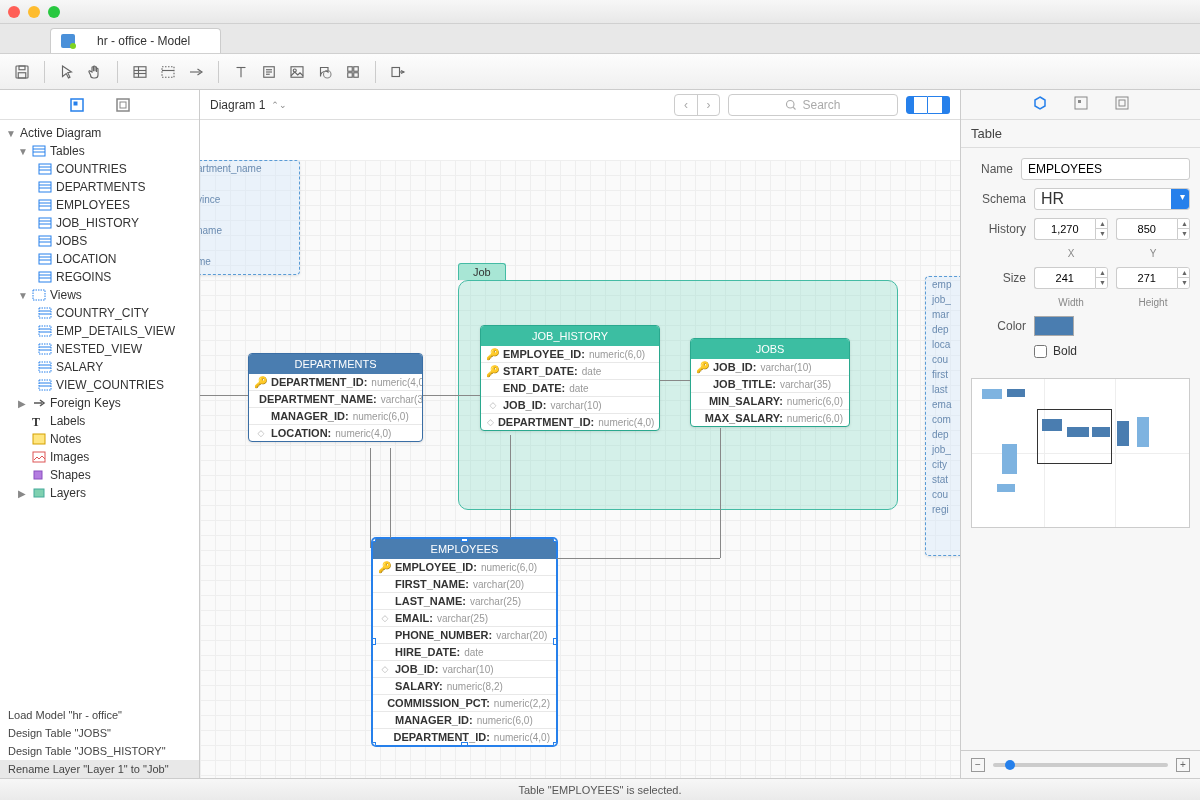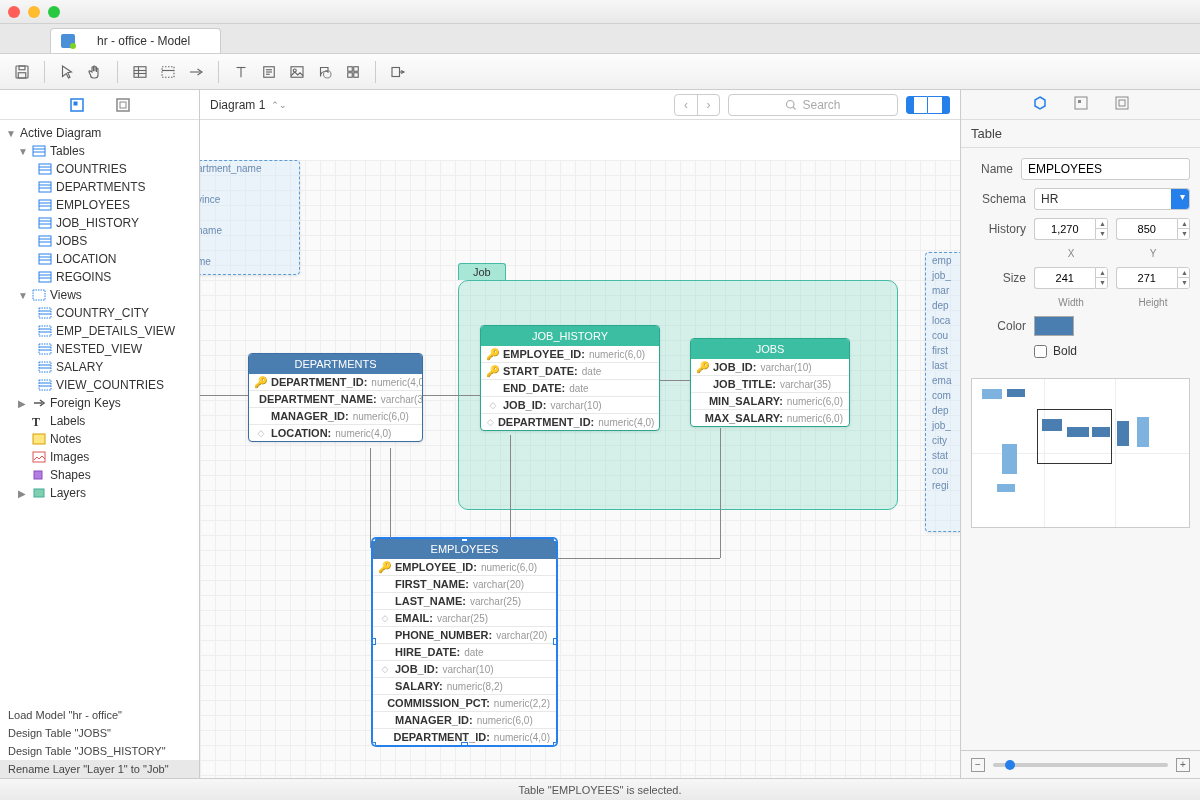--- a/index.html
+++ b/index.html
@@ -103,21 +103,21 @@
 .connector.h{height:1px;} .connector.v{width:1px;}
 
 
 .sidebar-right{width:240px;background:#f7f7f7;border-left:1px solid #ccc;display:flex;flex-direction:column;}
 .inspector-tabs{height:30px;display:flex;justify-content:center;align-items:center;gap:25px;border-bottom:1px solid #ddd;}
 .inspector-header{padding:6px 10px;font-size:13px;color:#444;border-bottom:1px solid #ddd;}
 .inspector-body{padding:10px;display:flex;flex-direction:column;gap:8px;}
 .prop-row{display:flex;align-items:center;gap:8px;}
 .prop-label{width:55px;text-align:right;font-size:12px;color:#555;}
 .prop-input{flex:1;height:22px;border:1px solid #ccc;border-radius:3px;padding:0 6px;font-size:12px;background:#fff;}
-.prop-select{flex:1;height:22px;border:1px solid #ccc;border-radius:3px;background:#fff;position:relative;padding:0 6px;font-size:12px;display:flex;align-items:center;}
+.prop-select{flex:1;height:22px;border:1px solid #ccc;border-radius:3px;background:#fff;position:relative;padding:0 6px;font-size:16px;display:flex;align-items:center;}
 .prop-select::after{content:"";position:absolute;right:0;top:0;width:18px;height:100%;background:#2680eb;border-radius:0 3px 3px 0;}
 .prop-select::before{content:"▾";position:absolute;right:4px;top:2px;color:#fff;font-size:10px;z-index:1;}
 .spinner-pair{display:flex;gap:8px;flex:1;}
 .spinner{flex:1;display:flex;align-items:center;}
 .spinner input{width:100%;height:22px;border:1px solid #ccc;border-right:none;border-radius:3px 0 0 3px;text-align:center;font-size:11px;}
 .spinner-btns{display:flex;flex-direction:column;border:1px solid #ccc;border-radius:0 3px 3px 0;overflow:hidden;}
 .spinner-btn{width:14px;height:10px;font-size:7px;line-height:10px;text-align:center;background:#fff;cursor:pointer;color:#666;}
 .spinner-btn:first-child{border-bottom:1px solid #ccc;}
 .sub-labels{display:flex;gap:8px;margin-left:63px;}
 .sub-label{flex:1;text-align:center;font-size:10px;color:#888;}
@@ -623,21 +623,21 @@
           <div class="sel-handle sh-nw"></div>
           <div class="sel-handle sh-n"></div>
           <div class="sel-handle sh-ne"></div>
           <div class="sel-handle sh-w"></div>
           <div class="sel-handle sh-e"></div>
           <div class="sel-handle sh-sw"></div>
           <div class="sel-handle sh-s"></div>
           <div class="sel-handle sh-se"></div>
         </div>
 
-        <div class="entity dashed" style="right:-10px;top:92px;width:45px;height:280px;">
+        <div class="entity dashed" style="right:-10px;top:116px;width:45px;height:280px;">
           <div id="partial-right">
               <div class="entity-row">emp</div>
               <div class="entity-row">job_</div>
               <div class="entity-row">mar</div>
               <div class="entity-row">dep</div>
               <div class="entity-row">loca</div>
               <div class="entity-row">cou</div>
               <div class="entity-row">first</div>
               <div class="entity-row">last</div>
               <div class="entity-row">ema</div>

